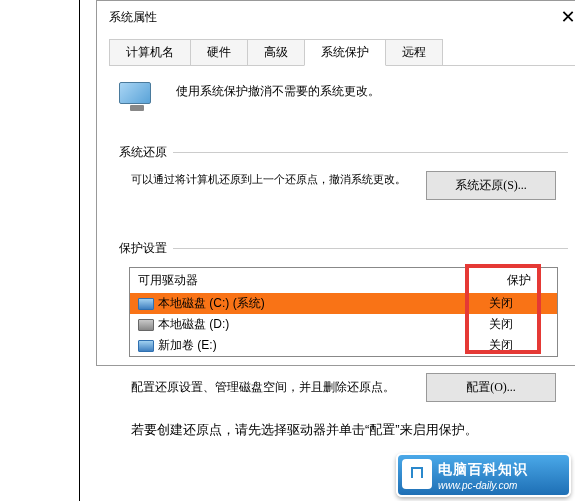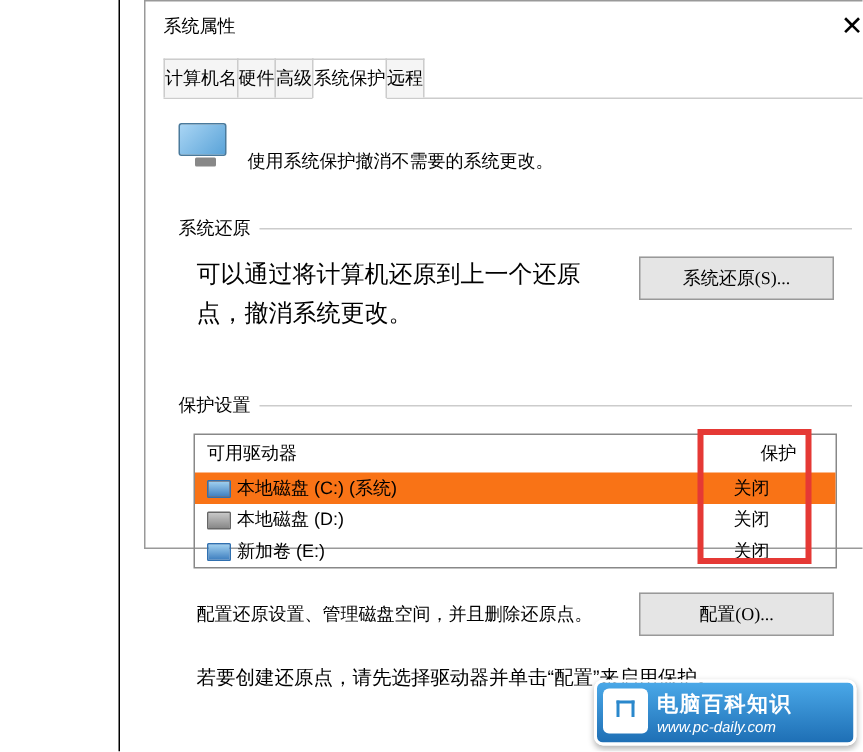--- a/index.html
+++ b/index.html
@@ -54,42 +54,43 @@
       align-items: center;
       justify-content: center;
     }
     .tabs {
       display: flex;
       margin: 6px 12px 0 12px;
       border-bottom: 1px solid #ccc;
       position: relative;
     }
     .tab {
-      padding: 4px 0;
+      padding: 4px 16px;
       font-size: 12px;
       cursor: pointer;
       background: #f5f5f5;
       border: 1px solid #ccc;
       border-bottom: none;
       margin-right: -1px;
       position: relative;
     }
     .tab.active {
       background: #fff;
       border-bottom: 1px solid #fff;
       margin-bottom: -1px;
       z-index: 2;
     }
     .content {
       padding: 16px 22px 12px 22px;
     }
     .intro-row {
       display: flex;
-      align-items: flex-end;
+      align-items: flex-start;
       margin-bottom: 28px;
+      gap: 11px;
     }
     .monitor-icon {
       width: 36px;
       height: 34px;
       margin-right: 10px;
       position: relative;
       flex-shrink: 0;
     }
     .monitor-screen {
       width: 32px;
@@ -124,21 +125,21 @@
       margin-left: 6px;
     }
     .restore-row {
       display: flex;
       align-items: flex-start;
       margin-bottom: 40px;
       padding: 0 12px;
     }
     .restore-text {
       flex: 1;
-      font-size: 16px;
+      font-size: 11px;
       line-height: 1.6;
       padding-right: 16px;
     }
     .btn {
       background: #e5e5e5;
       border: 1px solid #999;
       padding: 5px 20px;
       font-size: 12px;
       cursor: pointer;
       min-width: 130px;

